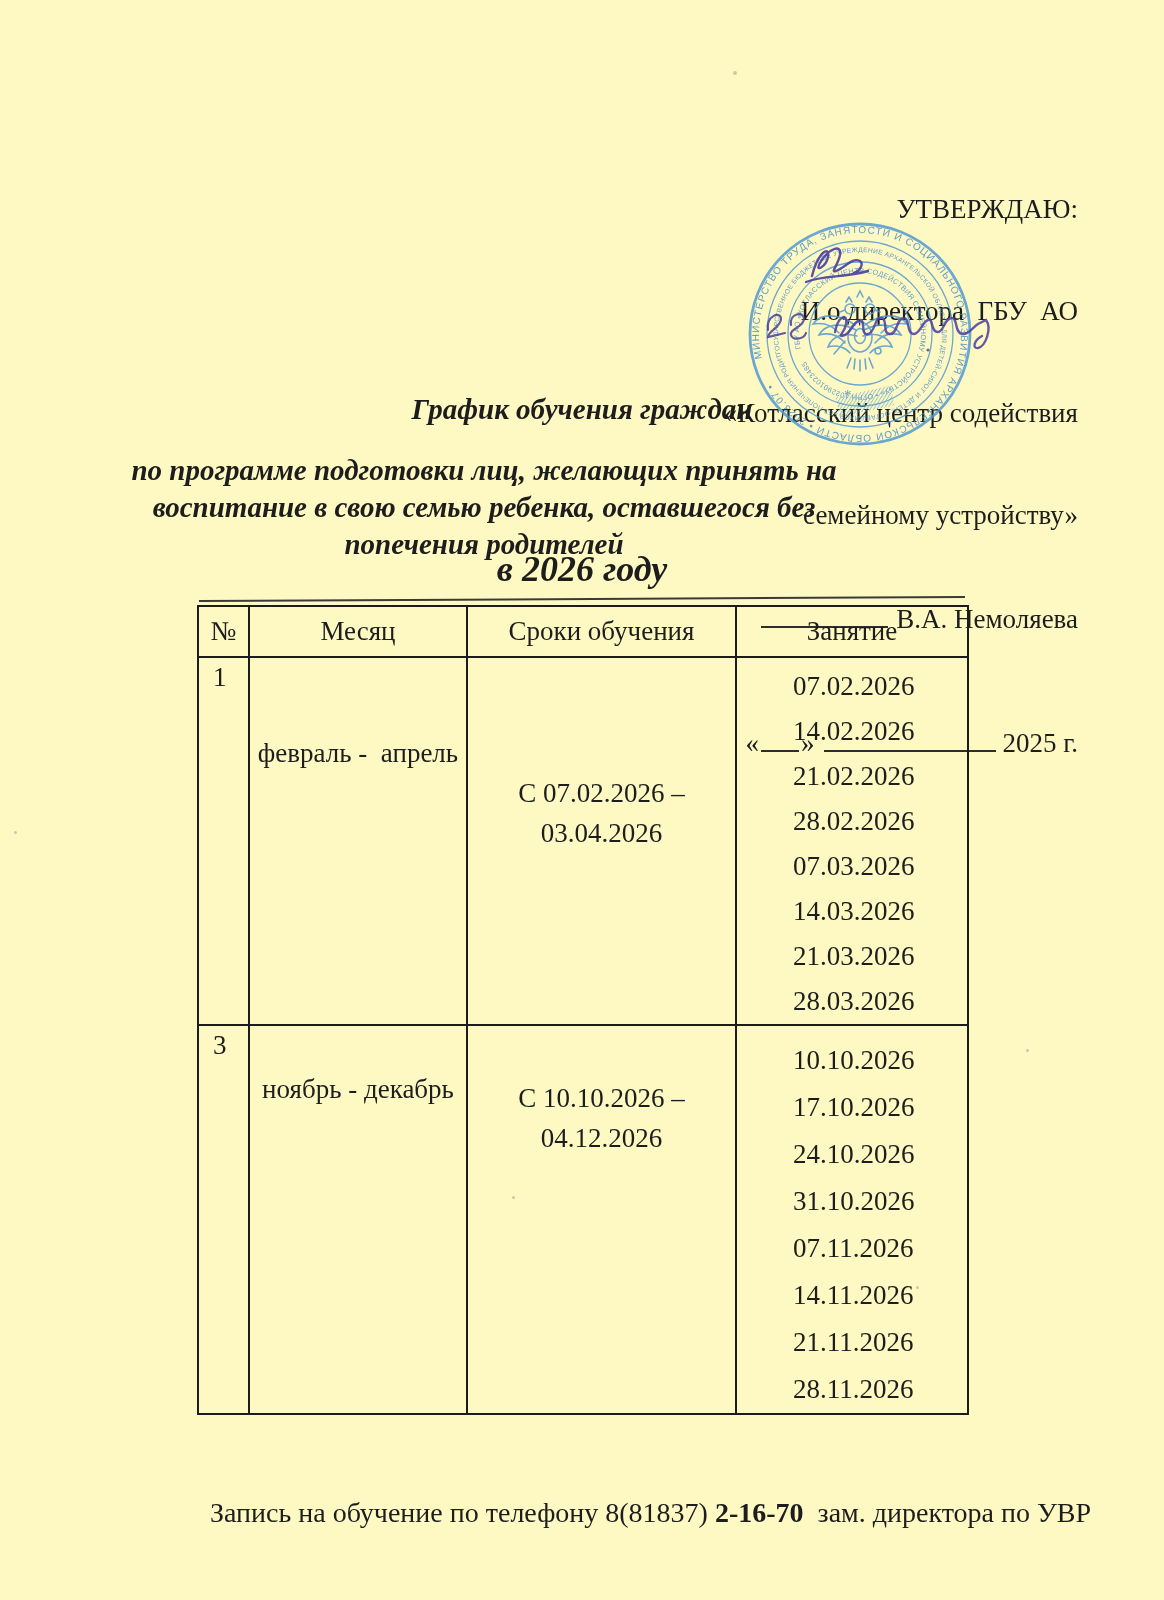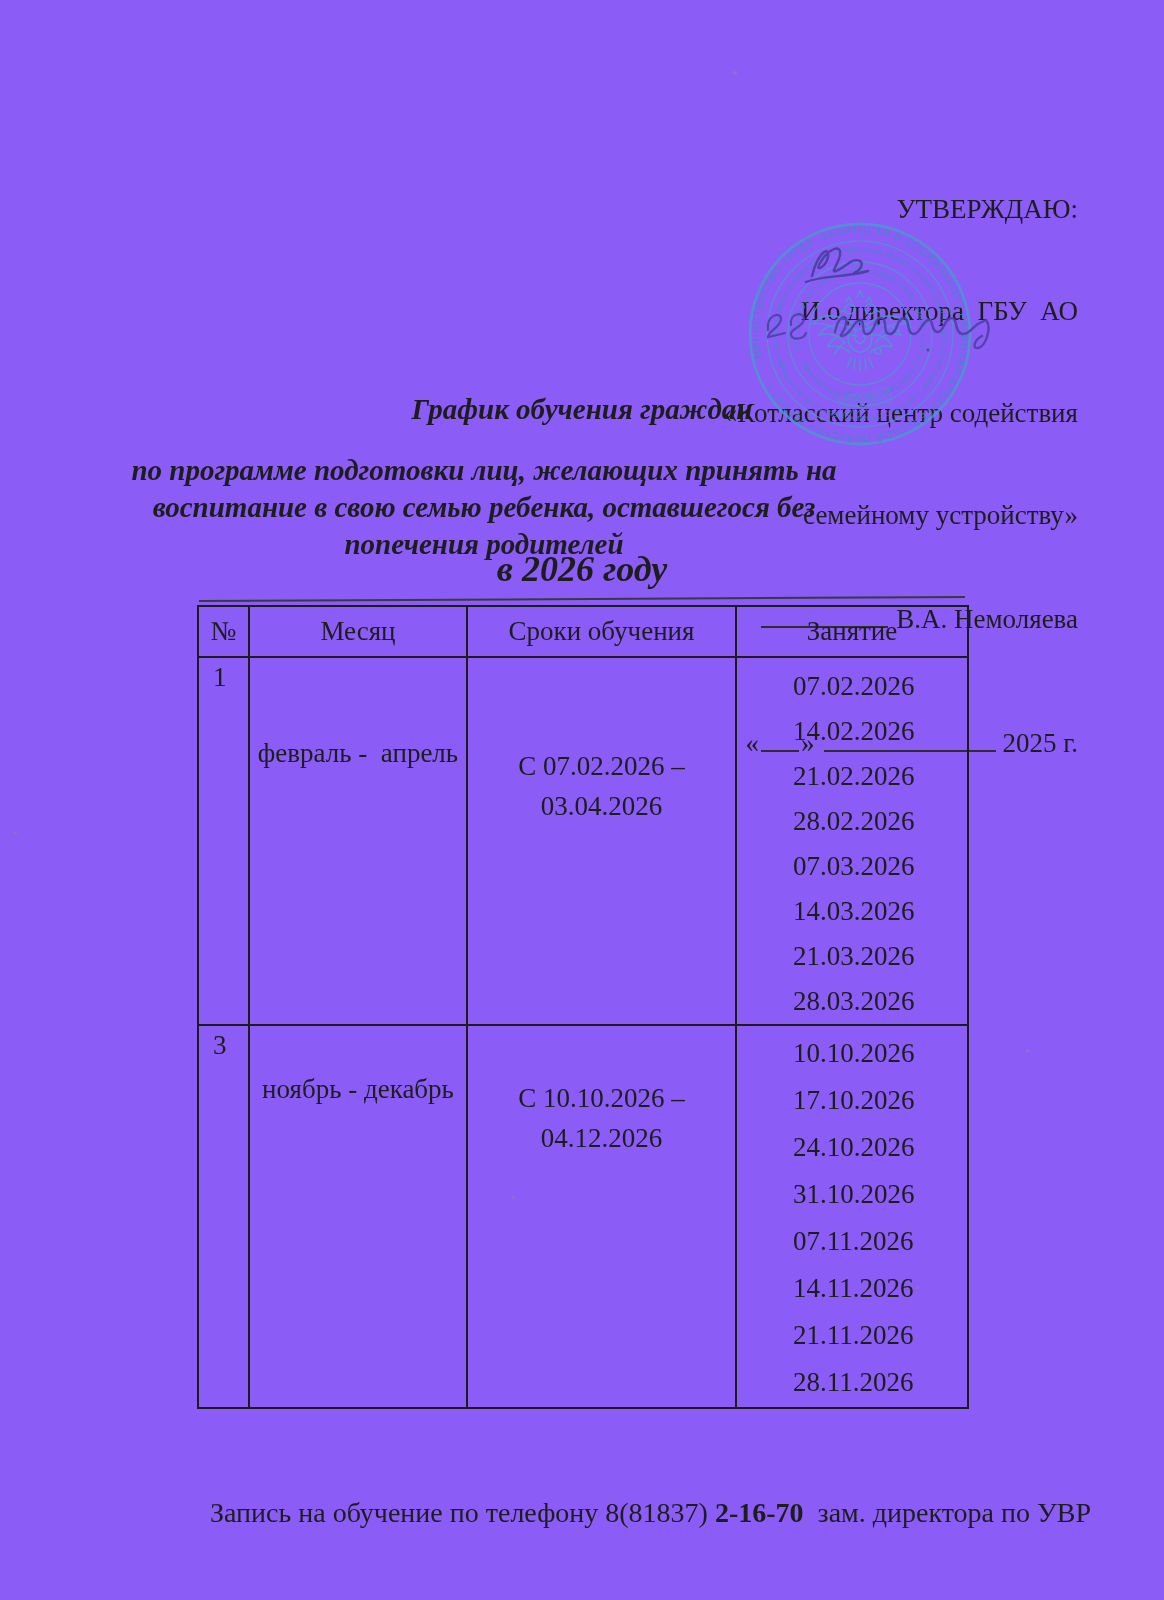--- a/index.html
+++ b/index.html
@@ -1,18 +1,18 @@
 <!DOCTYPE html>
 <html><head>
 <meta charset="utf-8">
 <style>
   html,body{margin:0;padding:0;background:#e8e8e8;}
   .page{
     position:relative;width:1164px;height:1600px;margin:0 auto;
-    background:#8b5cf6;overflow:hidden;
+    background:#fef9c3;overflow:hidden;
     font-family:"Liberation Serif","DejaVu Serif",serif;color:#1d1d1d;
   }
   
   .approval{position:absolute;top:124px;right:86px;width:480px;text-align:right;
     font-size:27px;line-height:34px;white-space:pre-wrap;}
   .uline{display:inline-block;border-bottom:2px solid #2e2e2e;vertical-align:baseline;}
   .sig-row{margin-top:2px;}
   .sig-line{width:127px;height:22px;margin-right:8px;}
   .date-row{margin-top:22px;}
   .day-line{width:38px;height:22px;margin:0 2px;}
@@ -39,25 +39,25 @@
   .sched col.c3{width:269px}.sched col.c4{width:232px}
   .sched th,.sched td{border:2px solid #1c1c1c;padding:0;vertical-align:top;}
   .sched th{height:49px;font-weight:normal;text-align:center;vertical-align:middle;}
   .sched tr.r1 td{height:356px;}
   .sched tr.r2 td{height:377px;}
   td.numcell{padding:4px 0 0 14px;}
   td.monthcell{text-align:center;white-space:pre-wrap;}
   tr.r1 .m-pad{padding-top:80px;}
   tr.r2 .m-pad{padding-top:48px;}
   td.periodcell{text-align:center;line-height:40px;}
-  tr.r1 .p-pad{padding-top:88px;}
+  tr.r1 .p-pad{padding-top:115px;}
   tr.r2 .p-pad{padding-top:52px;}
   td.datescell{padding-left:56px;}
   tr.r1 .d-list{padding-top:6px;line-height:45px;}
-  tr.r2 .d-list{padding-top:4px;line-height:47px;}
+  tr.r2 .d-list{padding-top:11px;line-height:47px;}
   
   .footer{position:absolute;left:210px;top:1410px;width:900px;
     font-size:28px;line-height:41px;white-space:pre-wrap;}
   .footer .bold{font-weight:bold;}
   
   .speck{position:absolute;border-radius:50%;background:#8f8f8f;opacity:.45;}
 </style>
 </head>
 <body>
 

